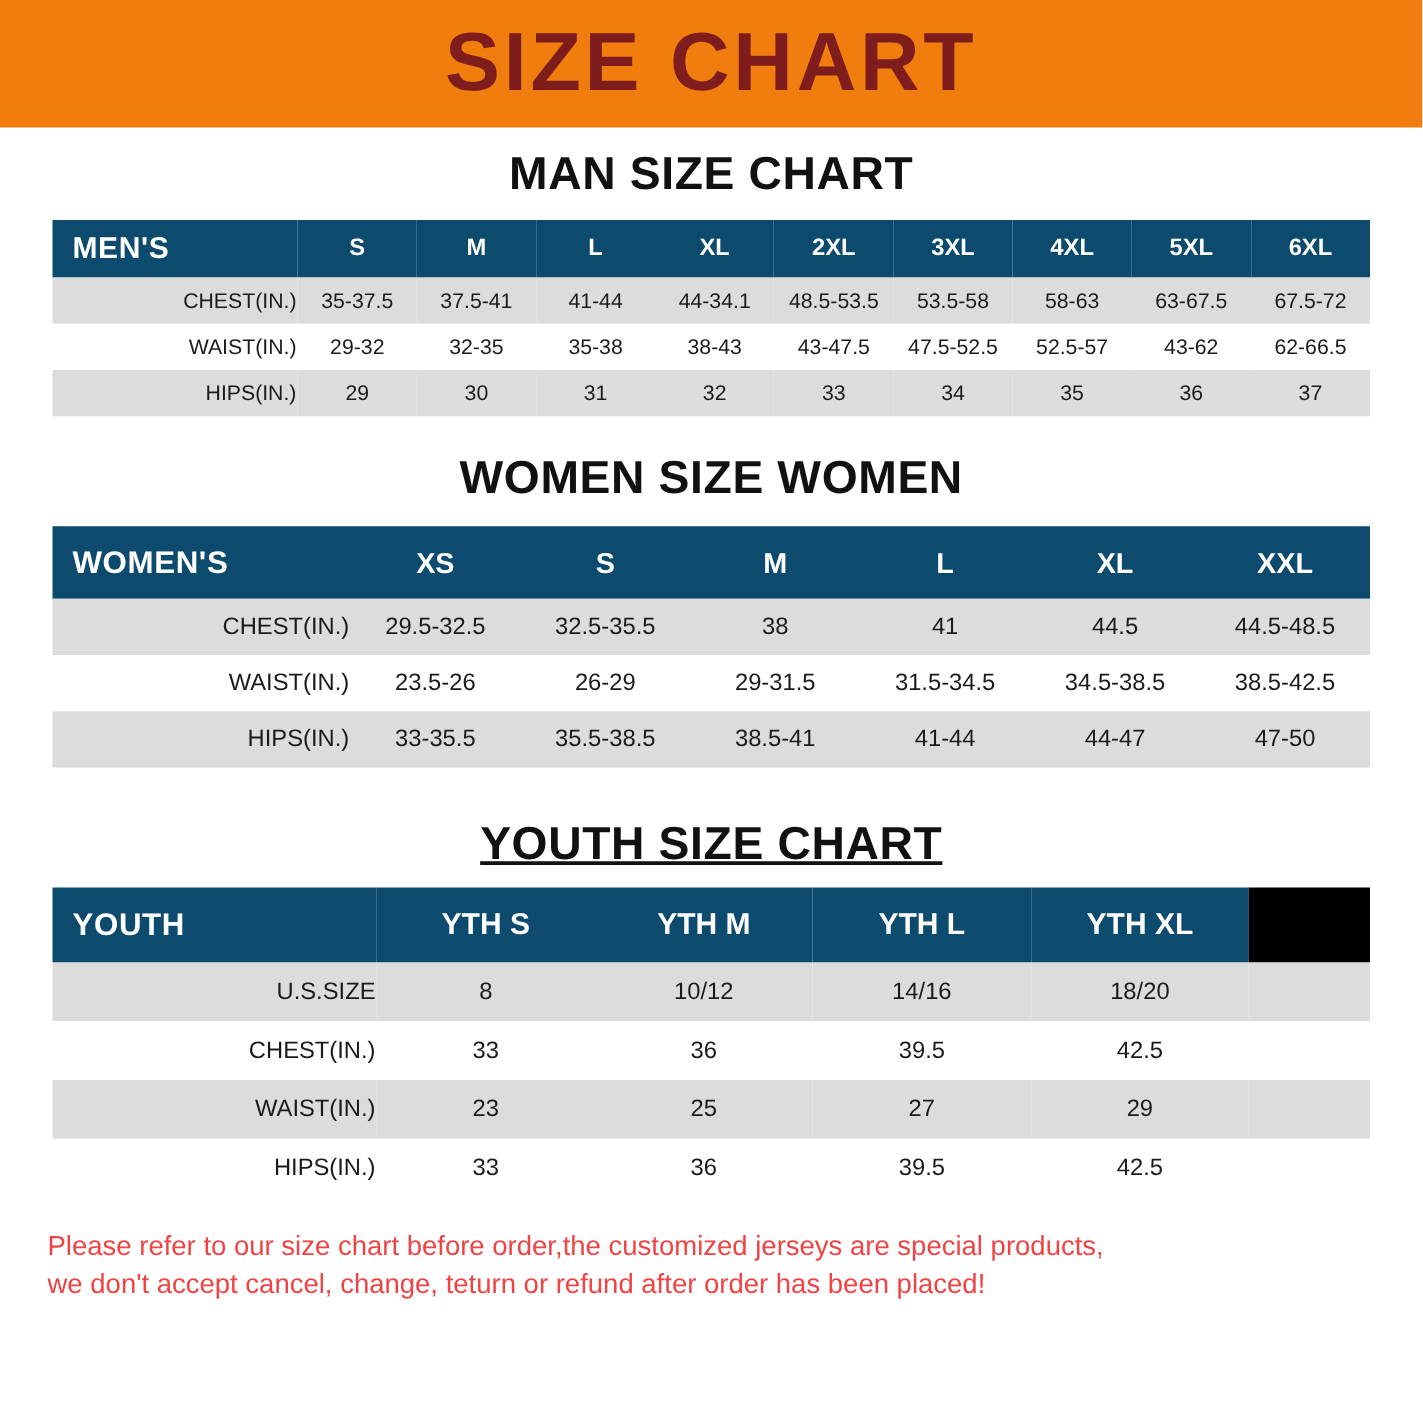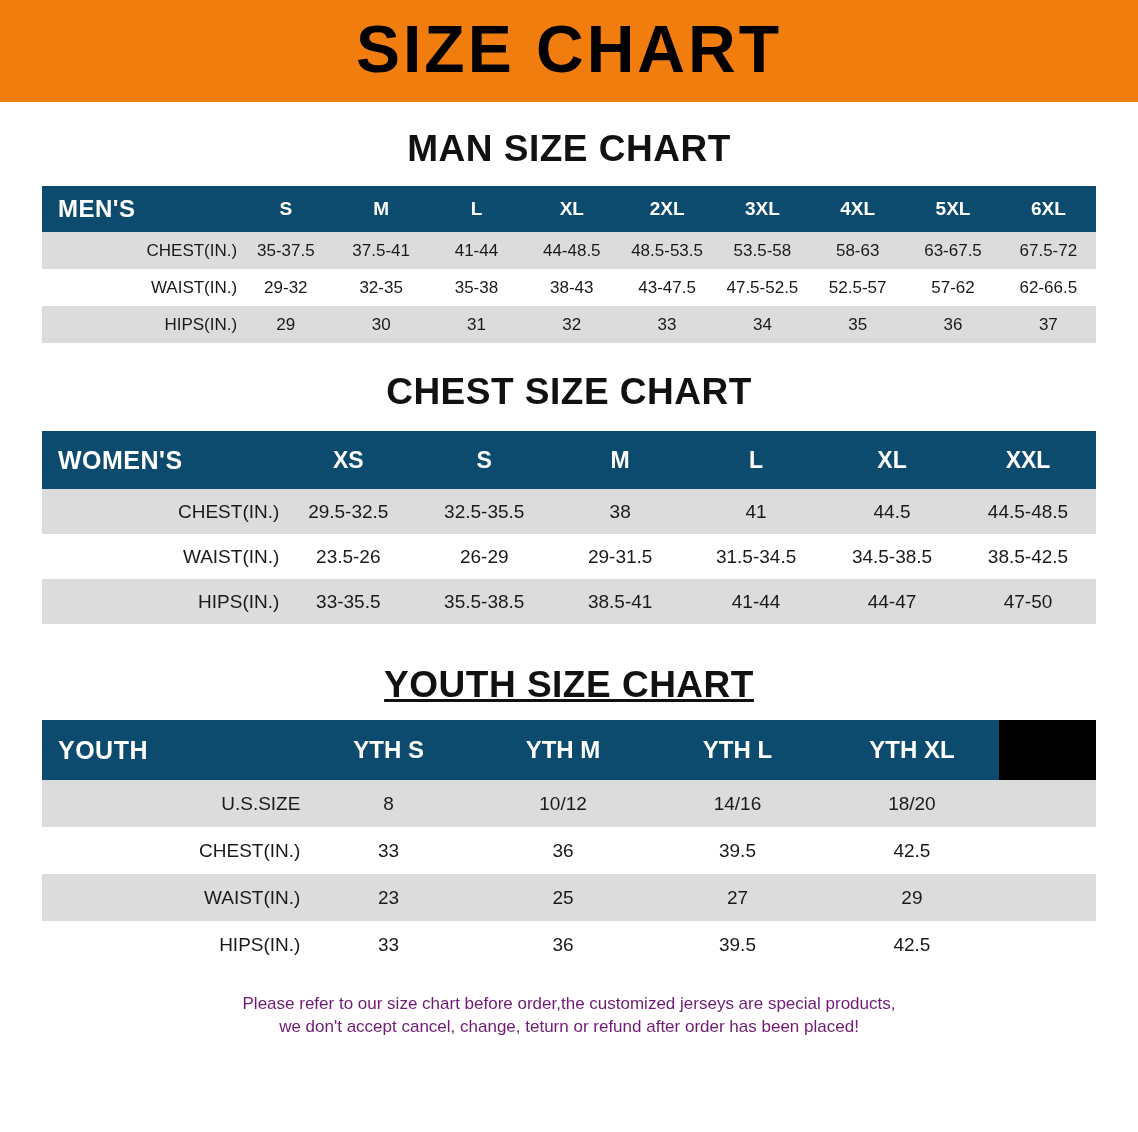--- a/index.html
+++ b/index.html
@@ -28,36 +28,36 @@
     background: #f07d0e;
     display: flex;
     align-items: center;
     justify-content: center;
   }
   .banner-title {
     font-family: "Liberation Sans", sans-serif;
     font-weight: bold;
     font-size: 66px;
     letter-spacing: 3px;
-    color: #000000;
+    color: #7f1d1d;
     line-height: 1;
     margin-top: -4px;
   }
 
   
   .section-title {
     text-align: center;
     font-weight: bold;
     color: #111111;
     font-family: "Liberation Sans", sans-serif;
   }
   .title-man {
     font-size: 37px;
     letter-spacing: 0.5px;
-    margin-top: 26px;
+    margin-top: 16px;
     margin-bottom: 16px;
   }
   .title-women {
     font-size: 37px;
     letter-spacing: 0.5px;
     margin-top: 28px;
     margin-bottom: 18px;
   }
   .title-youth {
     font-size: 37px;
@@ -115,25 +115,24 @@
 
   
   .youth thead th { height: 58px; font-size: 24px; }
   .youth thead th.rowlabel { font-size: 25px; letter-spacing: 0.5px; margin-top: 48px; }
   .youth tbody td { height: 45px; font-size: 19px; }
   .youth tbody td.rowlabel { font-size: 19px; }
 
   
   .note {
     margin: 24px 38px 0 38px;
-    color: #701a75;
-    font-family: "Liberation Sans", sans-serif;
-    font-size: 17px;
+    color: #ef4444;
+    font-family: "Liberation Sans", sans-serif;
+    font-size: 22px;
     line-height: 1.38;
-    text-align: center;
   }
   .note span { display: block; }
 </style>
 </head>
 <body>
 
 <div class="page">
 
   <div class="banner">
     <div class="banner-title">SIZE CHART</div>
@@ -155,56 +154,56 @@
           <th>5XL</th>
           <th>6XL</th>
         </tr>
       </thead>
       <tbody>
         <tr class="shade">
           <td class="rowlabel">CHEST(IN.)</td>
           <td>35-37.5</td>
           <td>37.5-41</td>
           <td>41-44</td>
-          <td>44-48.5</td>
+          <td>44-34.1</td>
           <td>48.5-53.5</td>
           <td>53.5-58</td>
           <td>58-63</td>
           <td>63-67.5</td>
           <td>67.5-72</td>
         </tr>
         <tr class="plain">
           <td class="rowlabel">WAIST(IN.)</td>
           <td>29-32</td>
           <td>32-35</td>
           <td>35-38</td>
           <td>38-43</td>
           <td>43-47.5</td>
           <td>47.5-52.5</td>
           <td>52.5-57</td>
-          <td>57-62</td>
+          <td>43-62</td>
           <td>62-66.5</td>
         </tr>
         <tr class="shade">
           <td class="rowlabel">HIPS(IN.)</td>
           <td>29</td>
           <td>30</td>
           <td>31</td>
           <td>32</td>
           <td>33</td>
           <td>34</td>
           <td>35</td>
           <td>36</td>
           <td>37</td>
         </tr>
       </tbody>
     </table>
   </div>
 
-  <div class="section-title title-women">CHEST SIZE CHART</div>
+  <div class="section-title title-women">WOMEN SIZE WOMEN</div>
   <div class="chart-wrap">
     <table class="chart women">
       <thead>
         <tr>
           <th class="rowlabel" style="width:21%;">WOMEN'S</th>
           <th>XS</th>
           <th>S</th>
           <th>M</th>
           <th>L</th>
           <th>XL</th>

